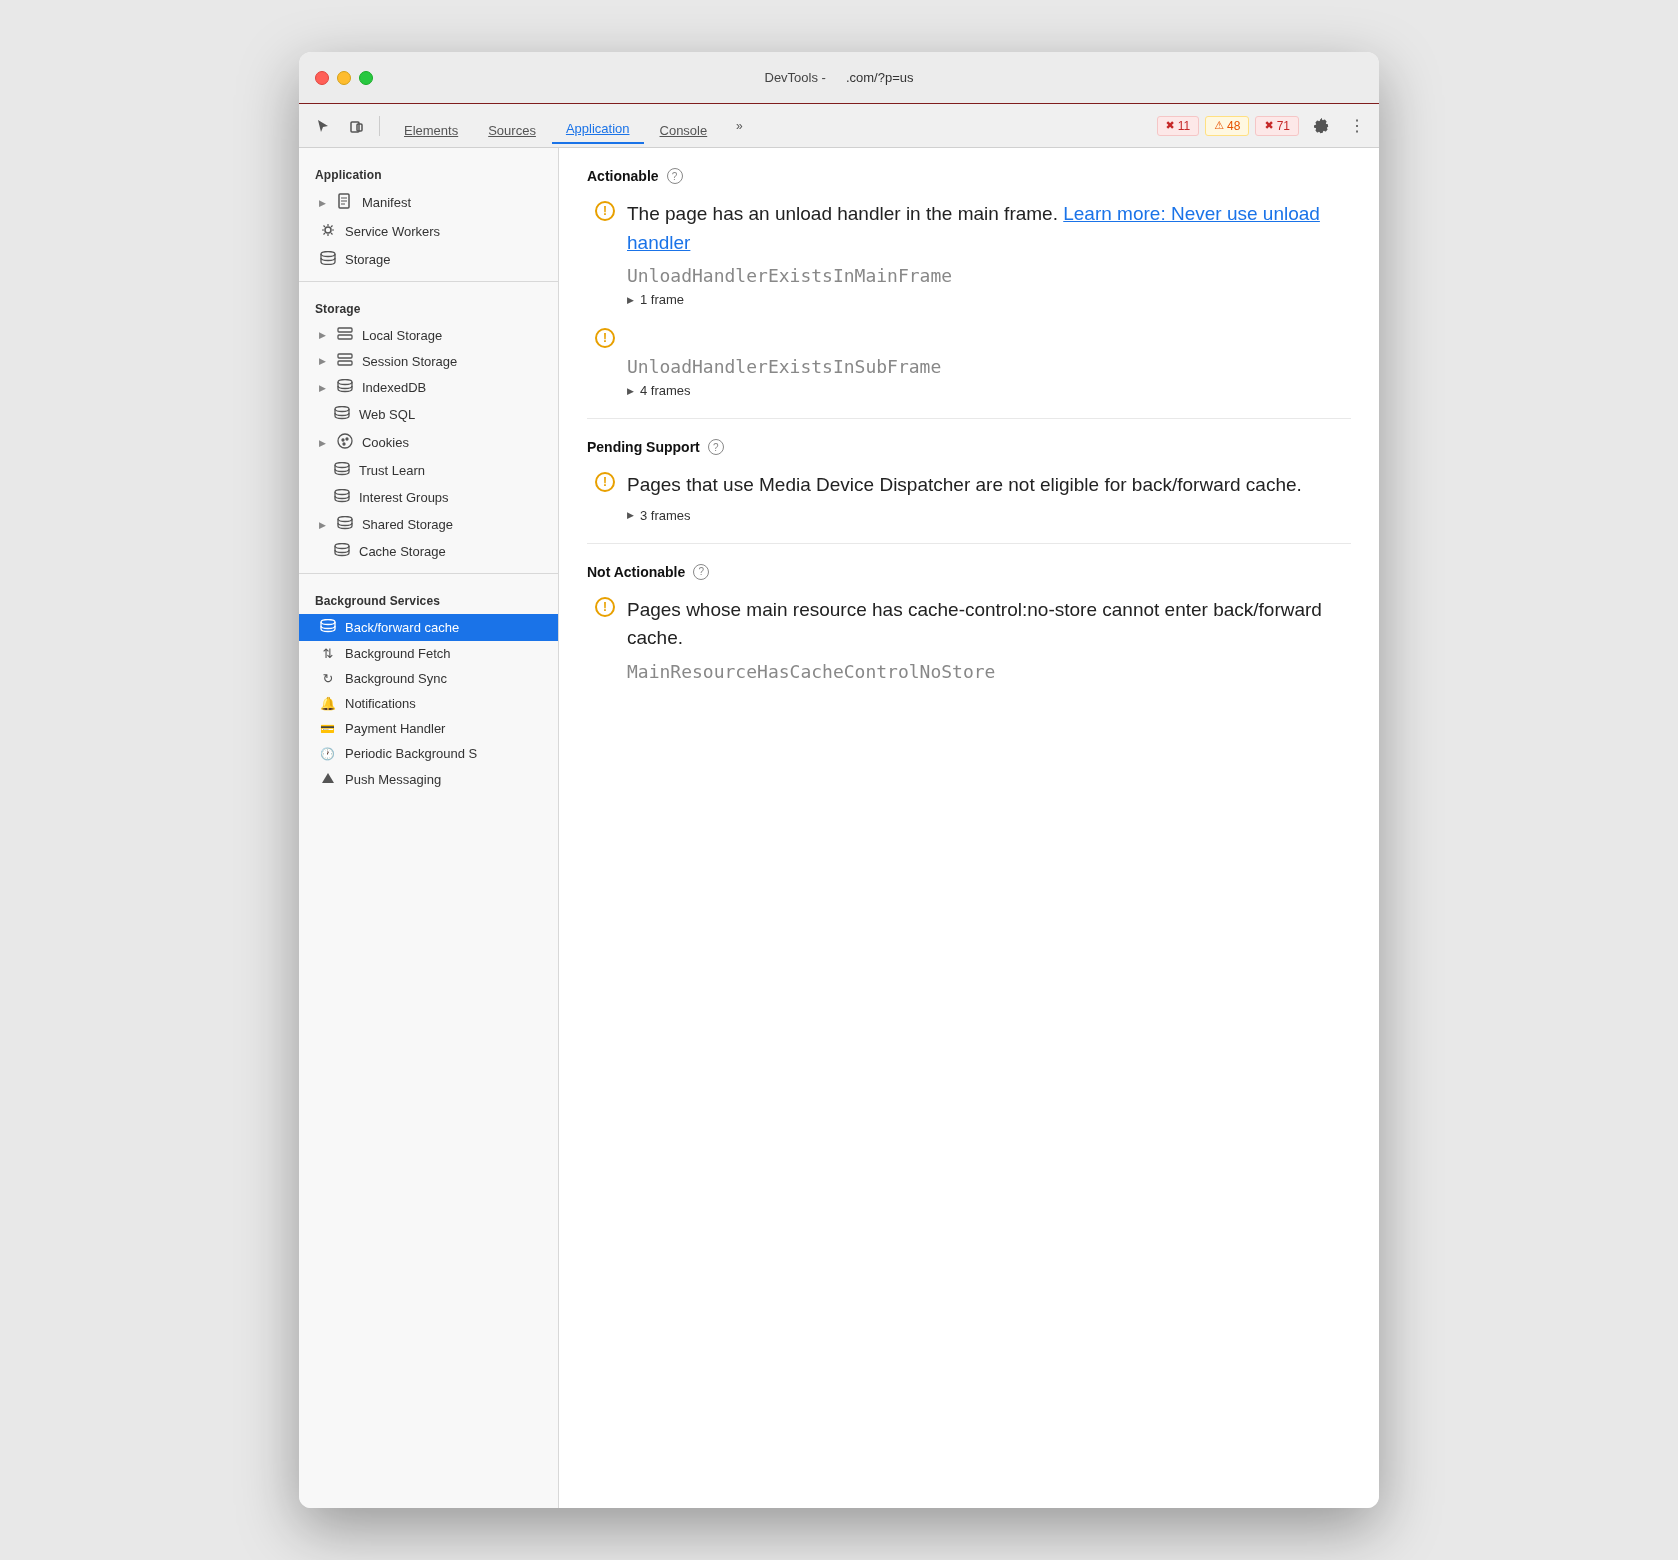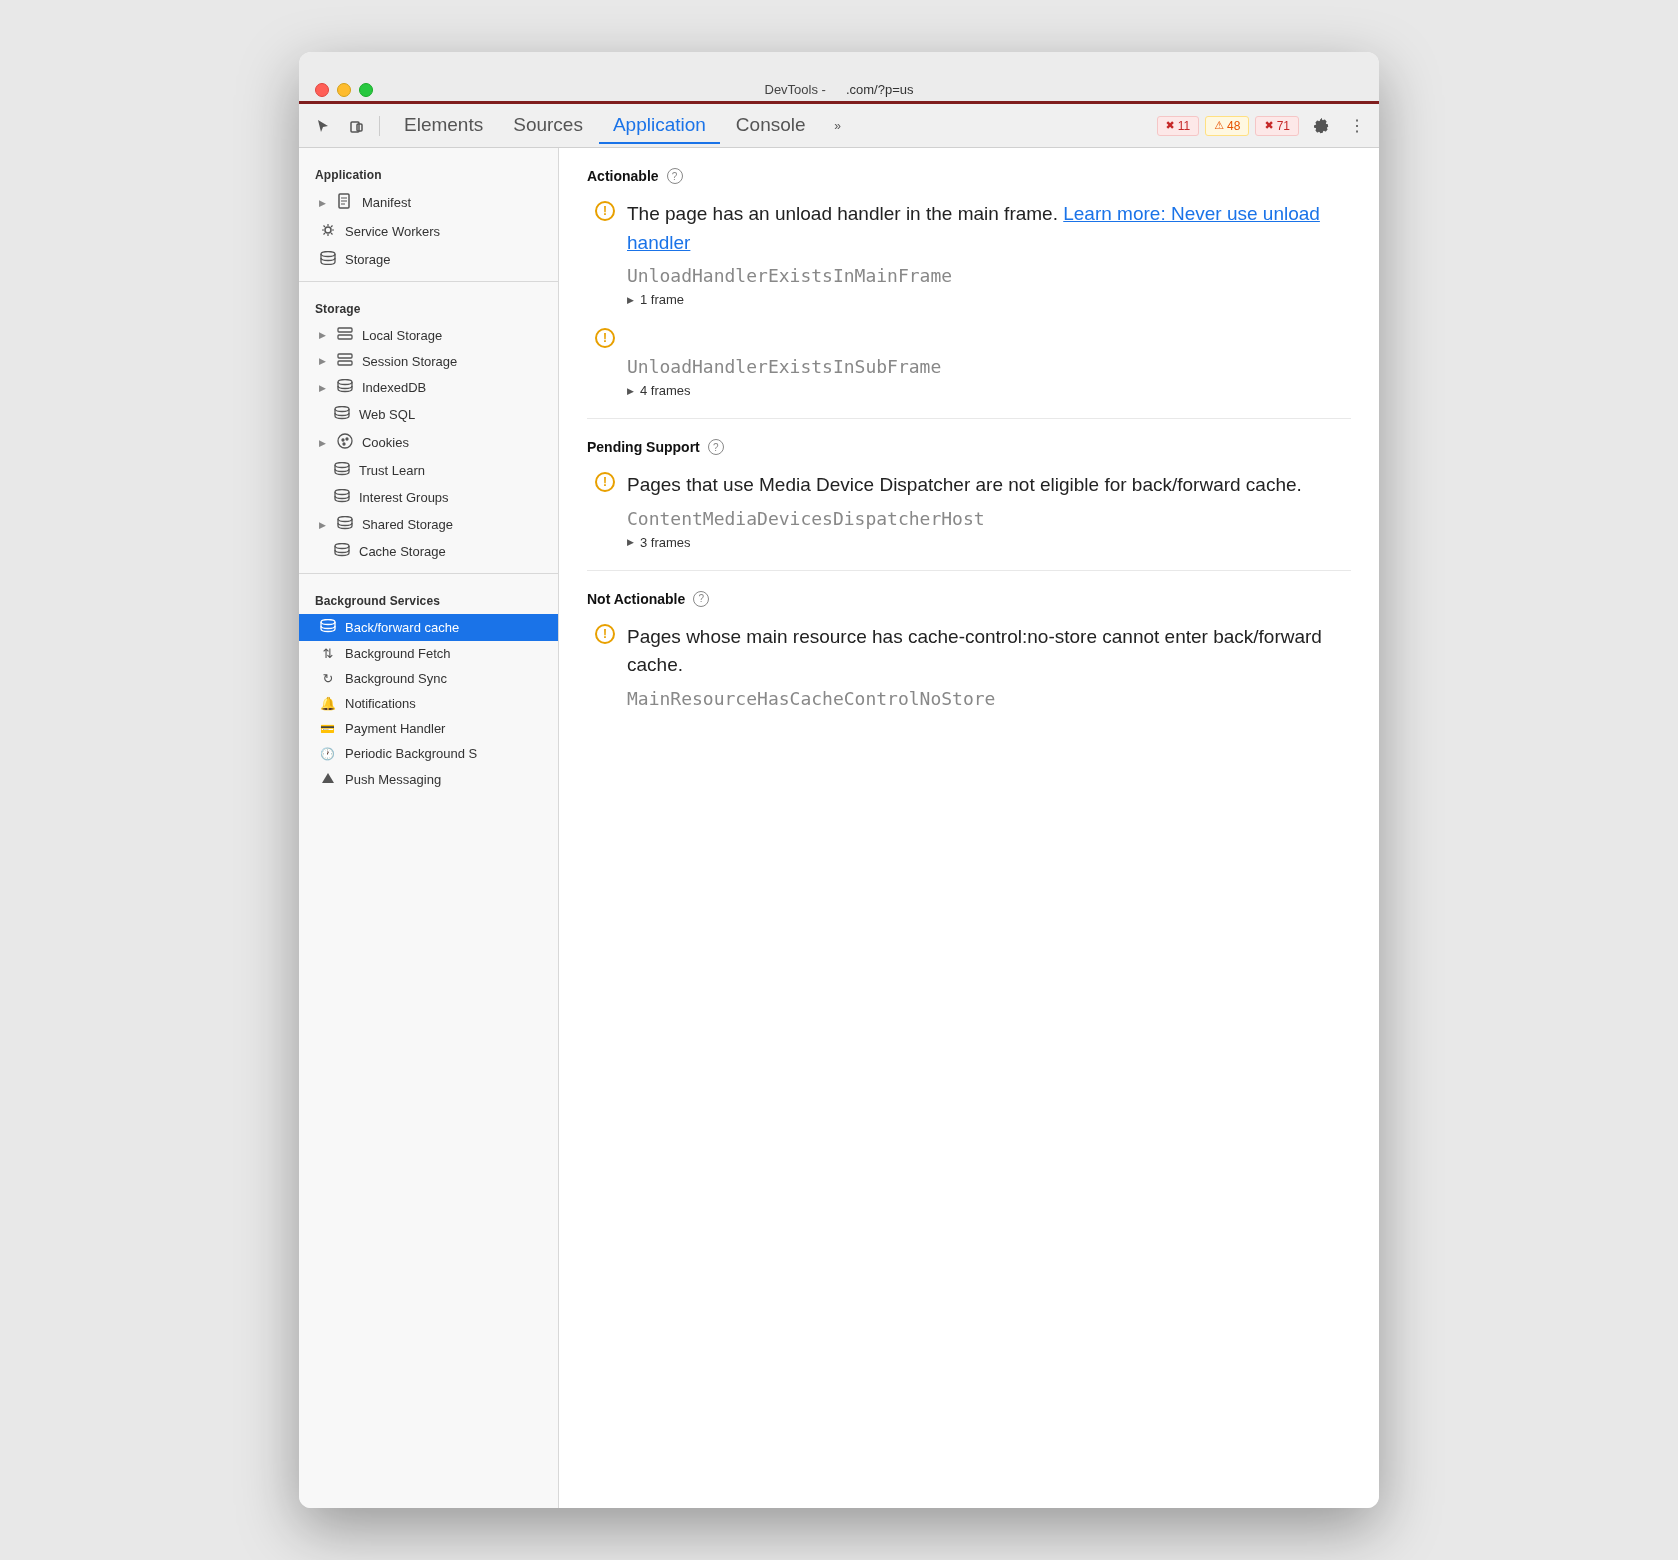--- a/index.html
+++ b/index.html
@@ -16,23 +16,23 @@
       background: #f5f5f5;
       border-radius: 12px;
       box-shadow: 0 20px 60px rgba(0,0,0,0.35);
       overflow: hidden;
     }
     
     .title-bar {
       background: #ececec;
       height: 52px;
       display: flex;
-      align-items: flex-end;
-      padding: 4px 16px;
-      border-bottom: 3px solid #7f1d1d;
+      align-items: center;
+      padding: 13px 16px;
+      border-bottom: 1px solid #7f1d1d;
       position: relative;
     }
     .traffic-lights {
       display: flex;
       gap: 8px;
     }
     .traffic-light {
       width: 14px;
       height: 14px;
       border-radius: 50%;
@@ -80,27 +80,28 @@
       margin: 0 4px;
     }
     .nav-tabs {
       display: flex;
       align-items: center;
       gap: 2px;
       margin-left: 4px;
     }
     .nav-tab {
       padding: 6px 14px;
-      font-size: 19px;
+      font-size: 13px;
       color: #555;
       cursor: pointer;
       border-radius: 4px 4px 0 0;
       height: 36px;
       display: flex;
-      align-items: flex-start;
+      align-items: flex-end;
+      text-decoration: underline;
     }
     .nav-tab.active {
       color: #1a73e8;
       border-bottom: 2px solid #1a73e8;
       background: transparent;
       font-weight: 500;
     }
     .toolbar-right {
       margin-left: auto;
       display: flex;
@@ -583,21 +584,20 @@
       <div class="section-header">
         <span class="section-title">Pending Support</span>
         <div class="help-icon">?</div>
       </div>
 
       <div class="issue-block">
         <div class="issue-row">
           <div class="warning-circle">!</div>
           <div class="issue-text">Pages that use Media Device Dispatcher are not eligible for back/forward cache.</div>
         </div>
-        <div class="issue-code">ContentMediaDevicesDispatcherHost</div>
         <div class="expand-row">
           <span class="expand-arrow-small">▶</span>
           <span>3 frames</span>
         </div>
       </div>
 
       <div class="content-divider"></div>
 
       <div class="section-header">
         <span class="section-title">Not Actionable</span>

